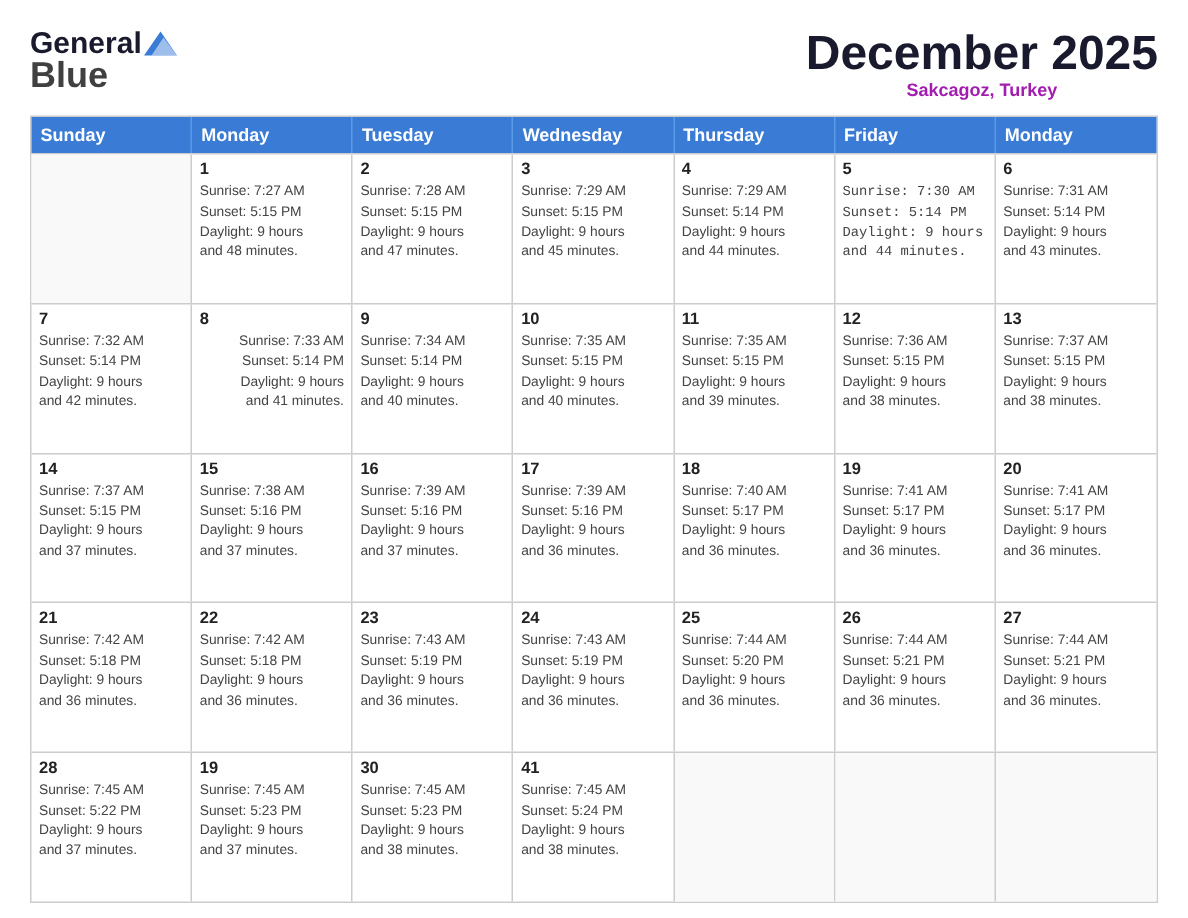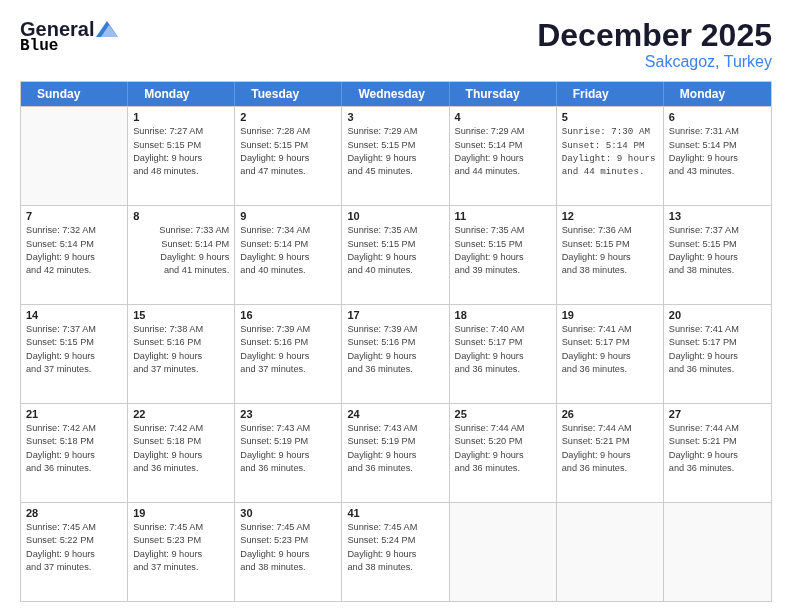--- a/index.html
+++ b/index.html
@@ -26,48 +26,49 @@
     }
     .logo-wrapper {
       display: flex;
       align-items: center;
     }
     .logo-name {
       display: flex;
       flex-direction: column;
     }
     .title-block {
-      text-align: right;
+      text-align: center;
     }
     .month-title {
       font-size: 32px;
       font-weight: bold;
       color: #1a1a2e;
       line-height: 1.1;
     }
     .subtitle {
-      font-size: 16px;
-      color: #3b82f6;
+      font-size: 12px;
+      color: #a21caf;
+      font-weight: bold;
     }
     .calendar {
       flex: 1;
       display: flex;
       flex-direction: column;
       border: 1px solid #ccc;
     }
     .cal-header {
       display: grid;
       grid-template-columns: repeat(7, 1fr);
       background: #3a7bd5;
     }
     .cal-header-cell {
       color: #fff;
       font-weight: bold;
       font-size: 12px;
-      padding: 5px 16px;
+      padding: 5px 6px;
       border-right: 1px solid #5a9be5;
       text-align: left;
     }
     .cal-header-cell:last-child { border-right: none; }
     .cal-body {
       flex: 1;
       display: flex;
       flex-direction: column;
     }
     .cal-row {
@@ -106,21 +107,21 @@
     <div class="logo-wrapper">
       <div class="logo-name">
         <div style="display:flex;align-items:center;">
           <span style="font-size:20px;font-weight:bold;color:#1a1a2e;">General</span>
 
           <svg width="22" height="20" viewBox="0 0 22 20" style="margin-left:2px;margin-top:-2px;">
             <polygon points="0,18 11,2 22,18" fill="#3a7bd5"></polygon>
             <polygon points="5,18 13,6 22,18" fill="#fff" opacity="0.5"></polygon>
           </svg>
         </div>
-        <div style="font-size:16px;font-weight:bold;color:#000000;margin-top:-4px;font-family:Liberation Mono, monospace;">Blue</div>
+        <div style="font-size:24px;font-weight:bold;color:#404040;margin-top:-4px;">Blue</div>
       </div>
     </div>
     <div class="title-block">
       <div class="month-title">December 2025</div>
       <div class="subtitle">Sakcagoz, Turkey</div>
     </div>
   </div>
 
   <div class="calendar">
     <div class="cal-header">

